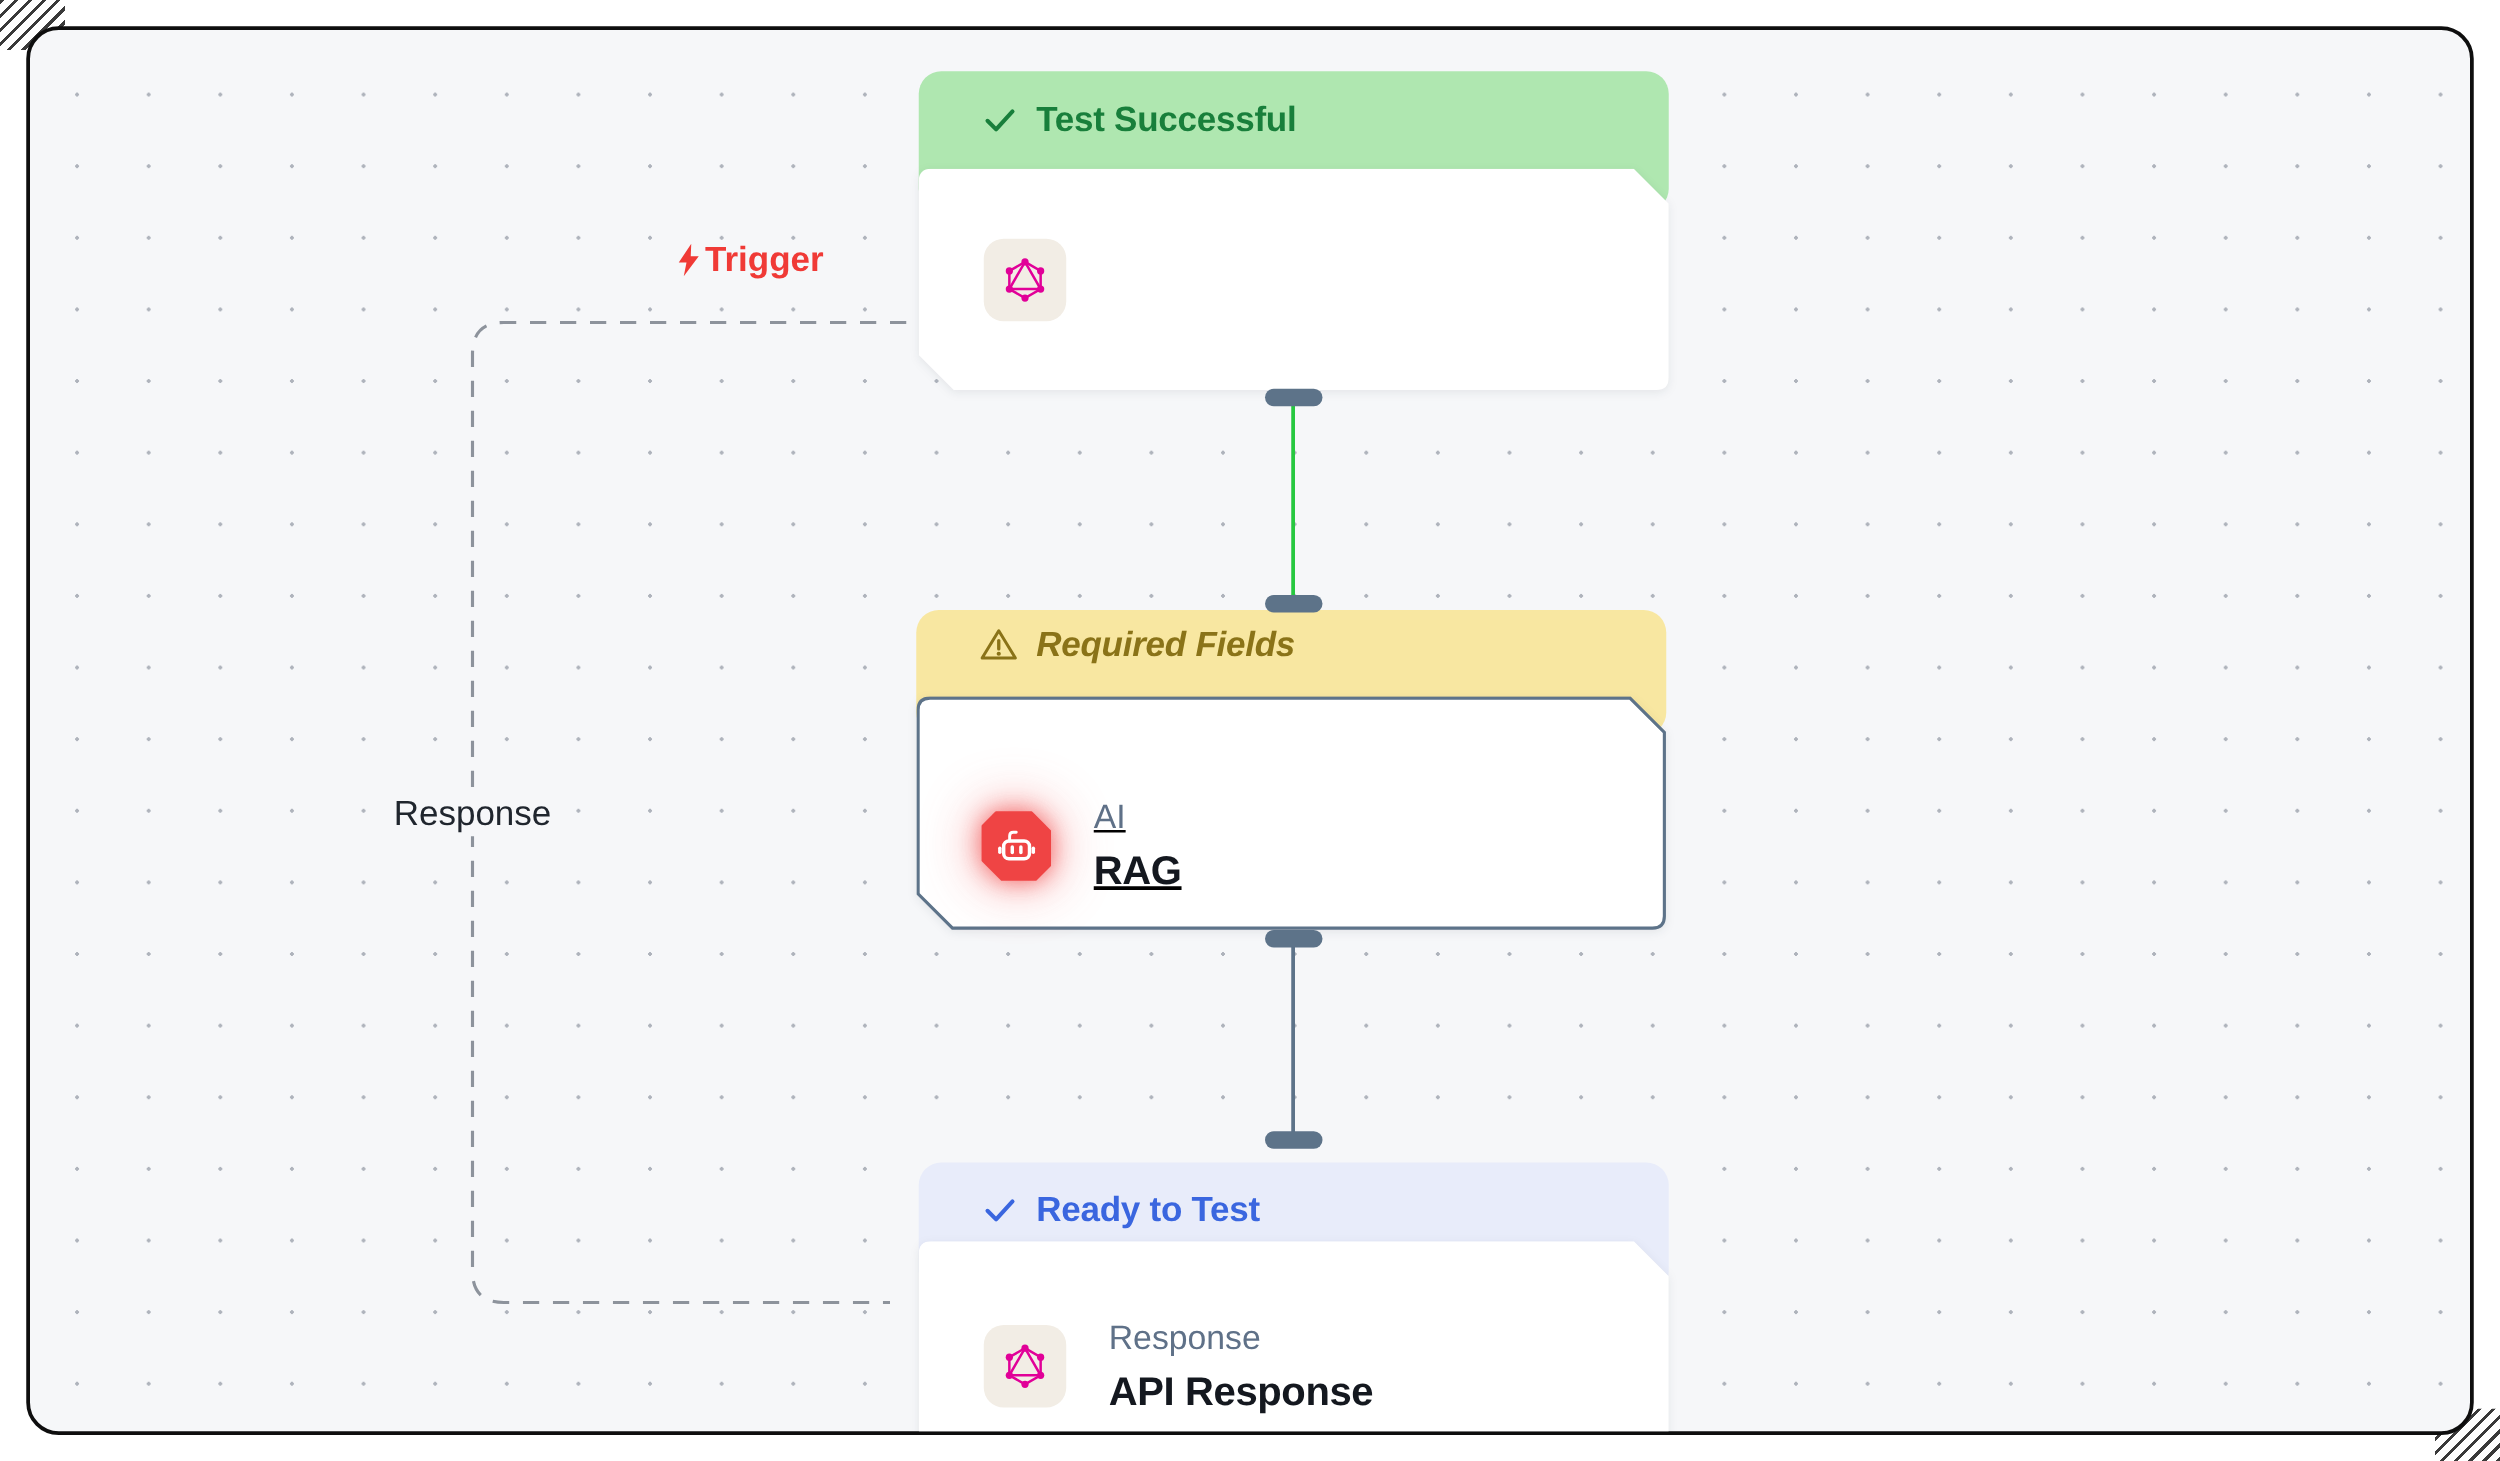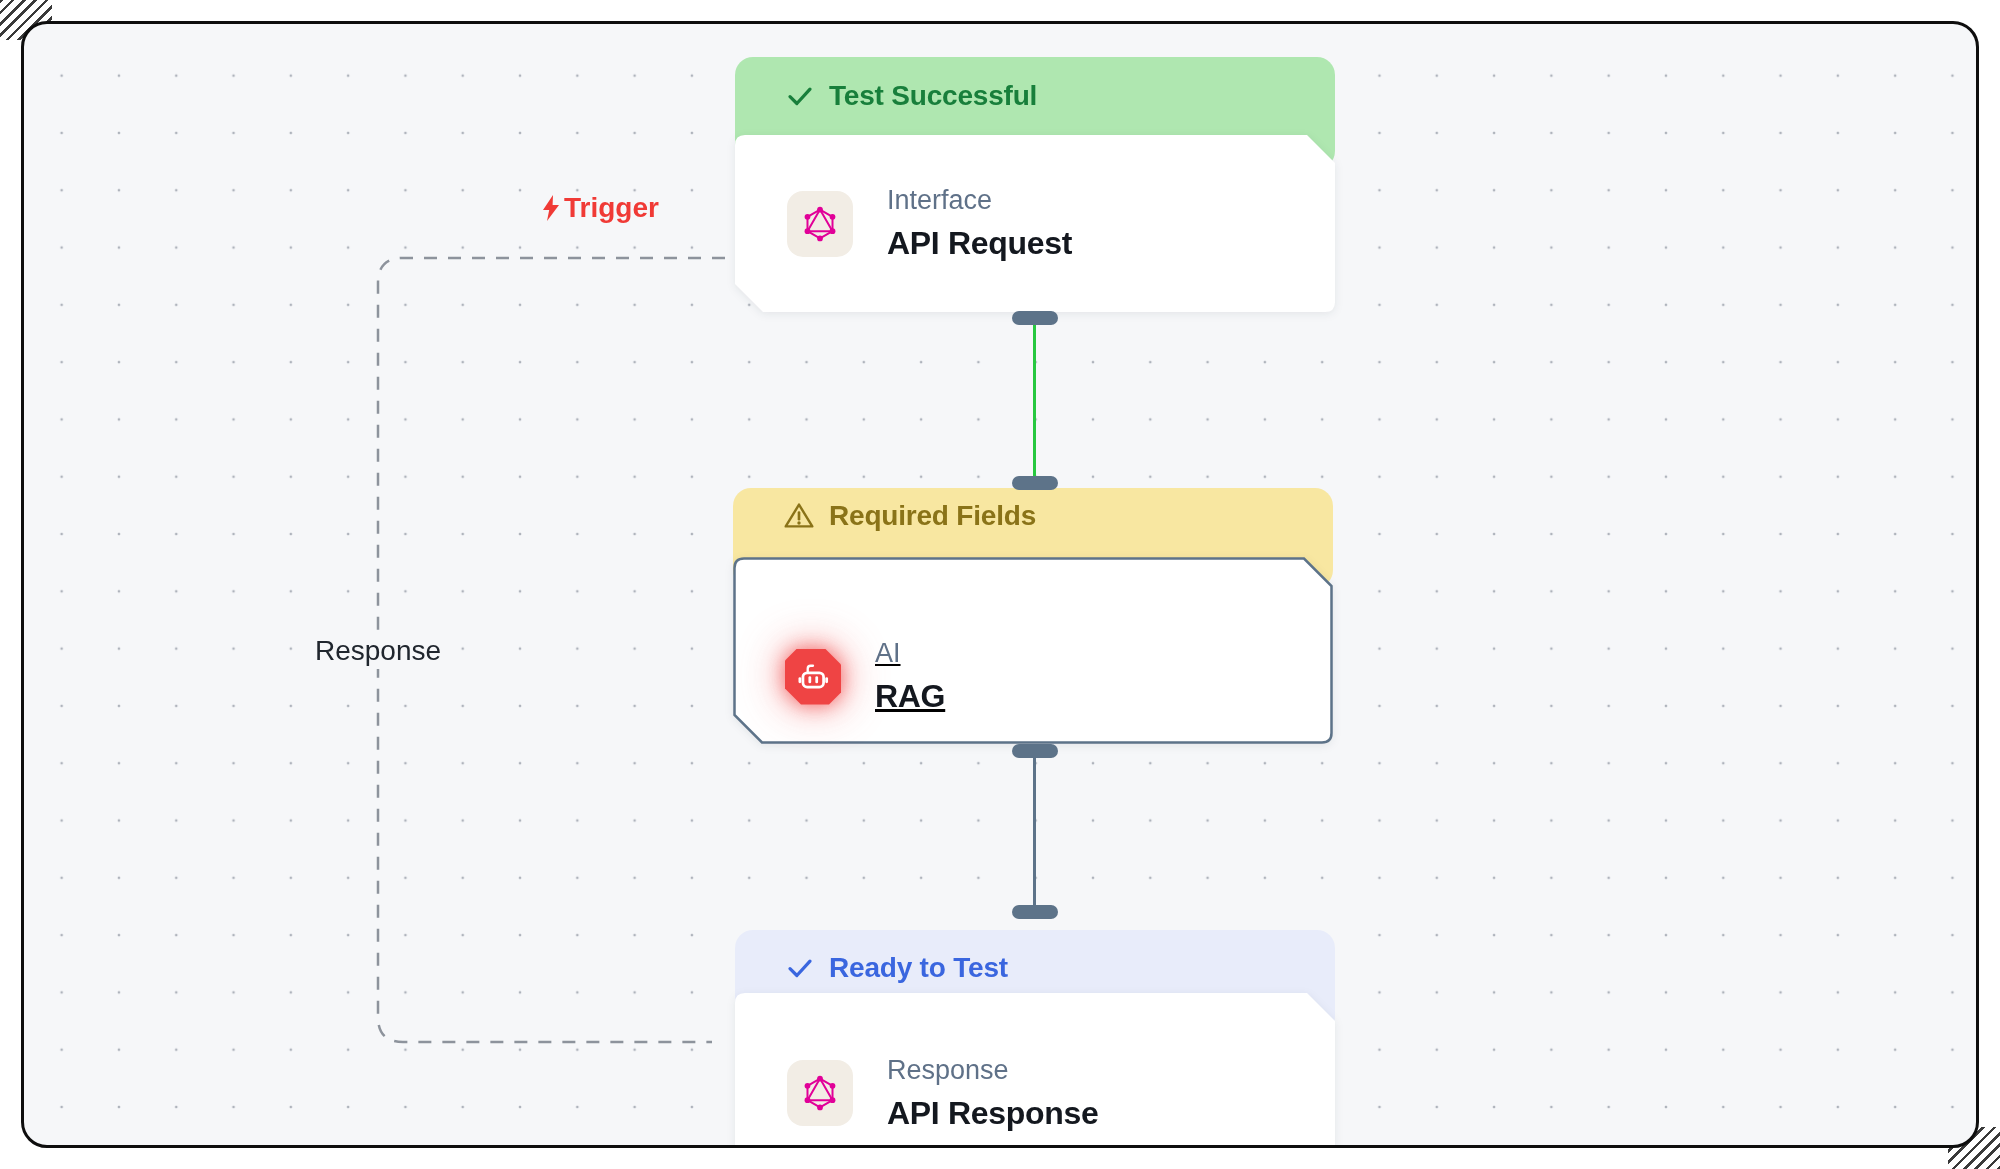--- a/index.html
+++ b/index.html
@@ -102,30 +102,26 @@
             <g fill="#e10098">
               <circle cx="18" cy="5" r="2.6"></circle>
                 <circle cx="29.26" cy="11.5" r="2.6"></circle>
               <circle cx="29.26" cy="24.5" r="2.6"></circle>
                 <circle cx="18" cy="31" r="2.6"></circle>
               <circle cx="6.74" cy="24.5" r="2.6"></circle>
                 <circle cx="6.74" cy="11.5" r="2.6"></circle>
             </g>
           </svg>
         </div>
-        <div class="node-text">
-          <div class="category">Interface</div>
-          <div class="title">API Request</div>
-        </div>
       </div>
     </div>
 
     <div class="node" style="left:733px; top:488px;">
       <div class="node-header warning">
-        <div class="hdr-row" style="height:55px;">
+        <div class="hdr-row" style="height:55px;font-style:italic;">
           <svg width="32" height="29" viewBox="0 0 26 24">
             <path d="M13 3 L24 21 H2 Z" fill="none" stroke="#8a7318" stroke-width="2" stroke-linejoin="round"></path>
             <path d="M13 9.5 V15" stroke="#8a7318" stroke-width="2.2" stroke-linecap="round"></path>
             <circle cx="13" cy="18.2" r="1.4" fill="#8a7318"></circle>
           </svg>
           <span>Required Fields</span>
         </div>
       </div>
       <svg class="card-svg" style="top:69px;" width="600" height="187" viewBox="0 0 600 187">
         <path d="M11 1.5 H571 L598.5 29 V176 Q598.5 185.5 589 185.5 H29 L1.5 158 V11 Q1.5 1.5 11 1.5 Z" fill="#ffffff" stroke="#5d7389" stroke-width="2.5"></path>

